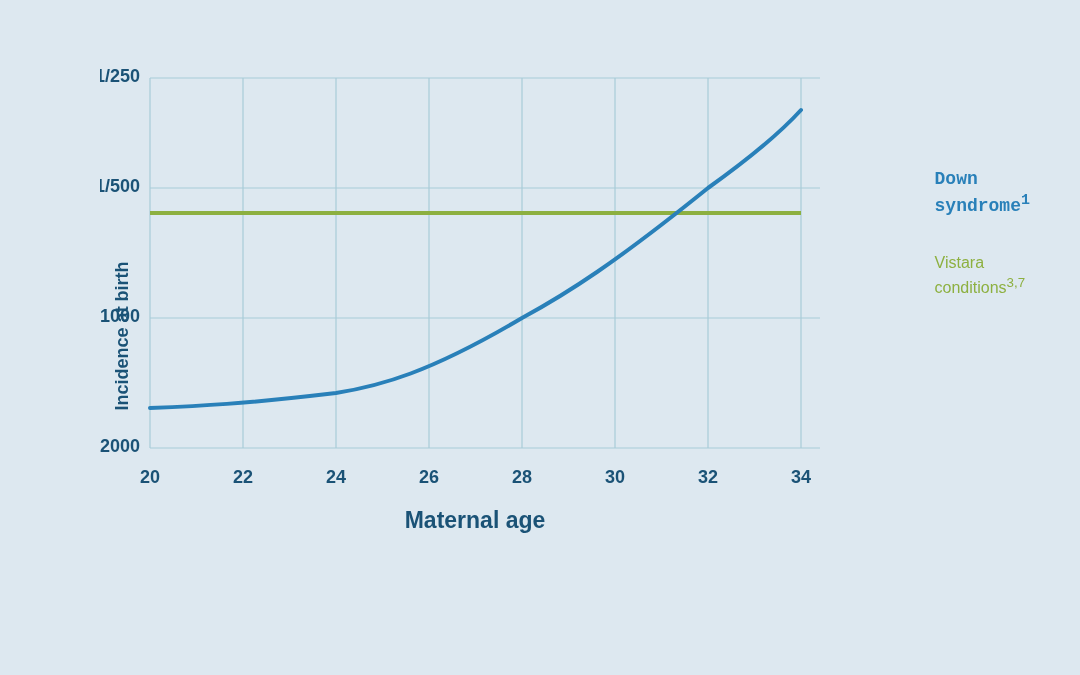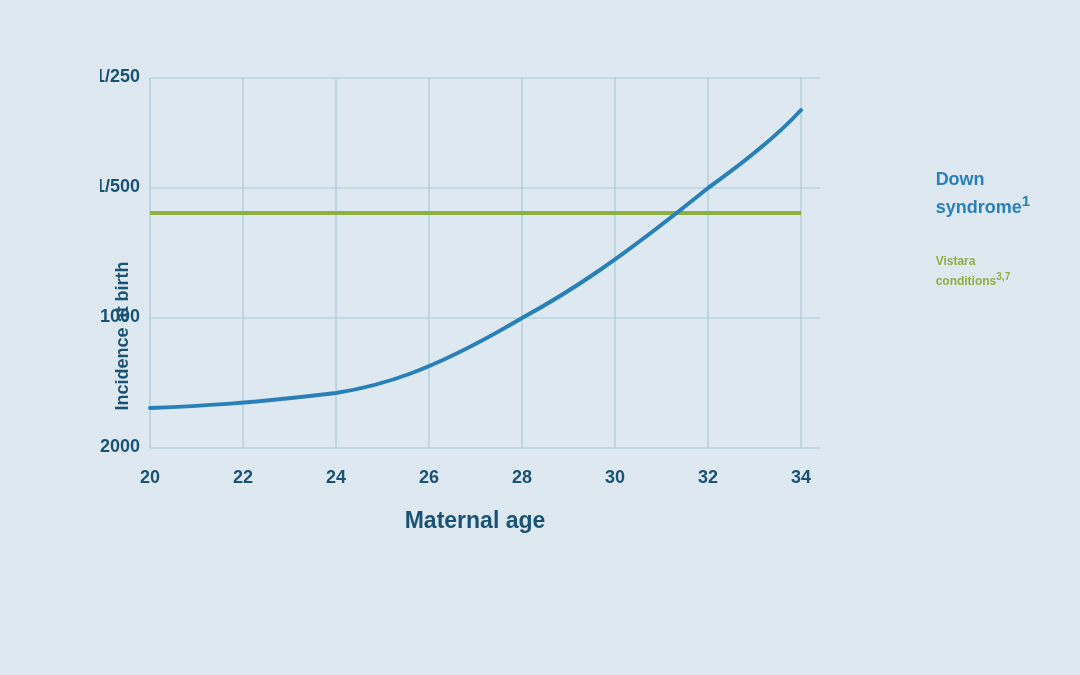--- a/index.html
+++ b/index.html
@@ -77,21 +77,21 @@
     <text x="701" y="415" text-anchor="middle" font-size="18" font-weight="bold" fill="#1a5276">34</text>
 
     <line x1="50" y1="145" x2="701" y2="145" stroke="#8db040" stroke-width="4"></line>
 
     <path d="M 50,340 C 100,338 143,336 236,325 C 280,318 329,305 422,250 C 468,225 515,195 608,120 C 650,90 680,65 701,42" fill="none" stroke="#2980b9" stroke-width="4" stroke-linecap="round" stroke-linejoin="round"></path>
 
     <text x="375" y="460" text-anchor="middle" font-size="23" font-weight="bold" fill="#1a5276">Maternal age</text>
   </svg>
 
   <div style="position:absolute; right:10px; top:120px;">
-    <div style="color:#2980b9; font-size:18px; font-weight:bold; line-height:1.3; margin-bottom:35px;">
+    <div style="color:#2980b9; font-size:18px; font-weight:bold; line-height:1.3; margin-bottom:35px;font-family:Liberation Mono, monospace;">
       Down<br>syndrome<sup>1</sup>
     </div>
-    <div style="color:#8db040; font-size:12px; font-weight:bold; line-height:1.3;">
+    <div style="color:#8db040; font-size:16px; font-weight:normal; line-height:1.3;">
       Vistara<br>conditions<sup>3,7</sup>
     </div>
   </div>
 
 </div>
 
 </body></html>

